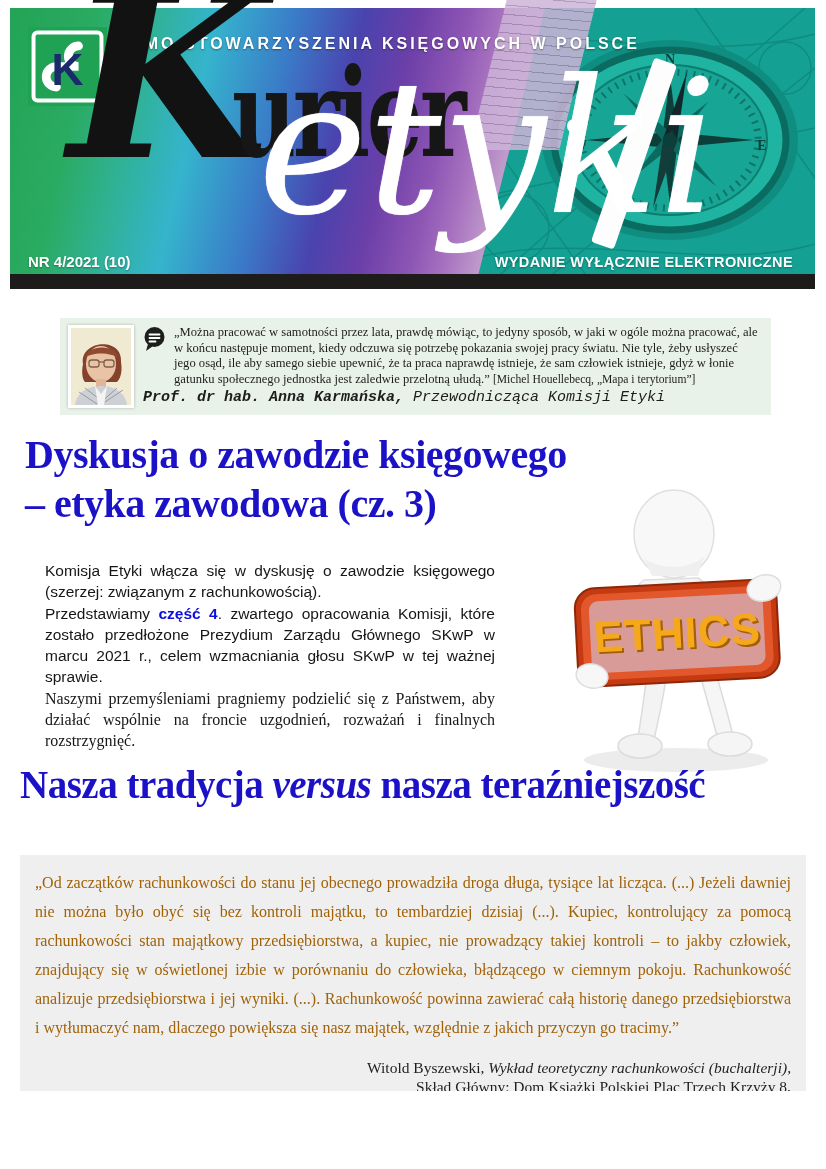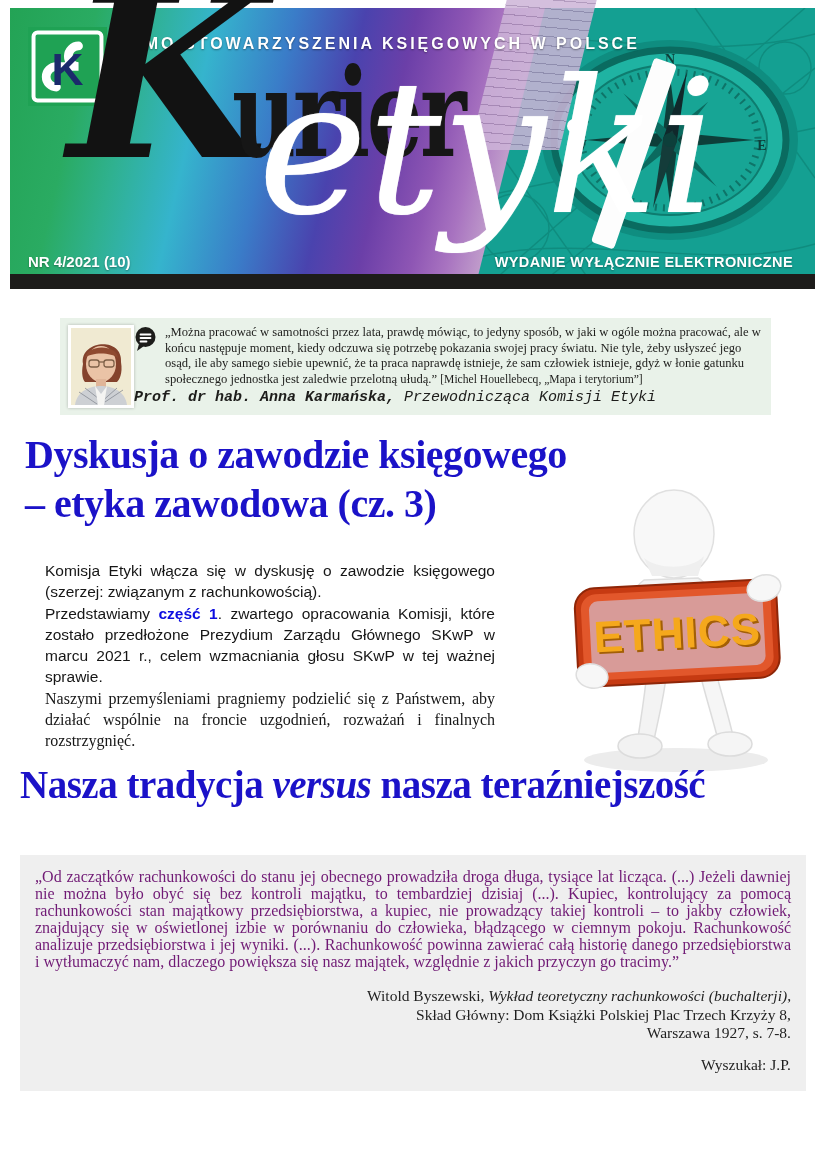--- a/index.html
+++ b/index.html
@@ -46,21 +46,21 @@
     text-shadow:0 0 1px rgba(255,255,255,.6);}
   .issue-no{position:absolute;left:18px;top:245px;color:#fff;font-weight:bold;
     font-size:15px;z-index:6;text-shadow:0 1px 2px rgba(0,0,0,.35);}
   .edition{position:absolute;right:22px;top:246px;color:#fff;font-weight:bold;
     font-size:14.5px;letter-spacing:.4px;z-index:6;text-shadow:0 1px 2px rgba(0,0,0,.35);}
   .header-bar{position:absolute;left:0;bottom:-1px;width:100%;height:15px;
     background:var(--bar-black);z-index:4;}
 
   
   .quote-box{position:absolute;left:60px;top:318px;width:711px;min-height:97px;
-    background:var(--quote-green-bg);padding:7px 10px 6px 8px;display:flex;}
+    background:var(--quote-green-bg);padding:7px 10px 6px 8px;display:flex;gap:9px;}
   .portrait{flex:0 0 66px;height:83px;border:3px solid #fff;box-shadow:0 0 3px rgba(0,0,0,.25);
     background:#f0ead2;overflow:hidden;}
   .qb-right{flex:1;}
   .qb-row{display:flex;gap:7px;}
   .bubble-icon{flex:0 0 24px;padding-top:2px;}
   .quote-text{font-family:"Liberation Serif",serif;font-size:12.6px;line-height:15.6px;
     color:var(--ink);}
   .quote-src{font-size:11.6px;}
   .quote-author{margin-top:2px;font-family:Liberation Mono, monospace;font-size:15px;
     font-style:italic;}
@@ -77,22 +77,22 @@
   .hl-blue{color:var(--bright-blue);font-weight:bold;}
   .ethics-art{position:absolute;left:548px;top:488px;width:262px;height:292px;}
 
   
   .h2{position:absolute;left:20px;top:762px;width:796px;font-family:"Liberation Serif",serif;
     font-weight:bold;font-size:39px;line-height:46px;color:var(--accent-blue);
     letter-spacing:-.5px;}
   .h2 .it{font-style:italic;}
   .gray-box{position:absolute;left:20px;top:855px;width:786px;height:236px;
     background:var(--gray-bg);padding:13px 15px 0 15px;overflow:hidden;}
-  .gray-quote{font-family:"Liberation Serif",serif;font-size:16px;line-height:17px;
-    text-align:justify;color:#701a75;}
+  .gray-quote{font-family:"Liberation Serif",serif;font-size:16px;line-height:29px;
+    text-align:justify;color:#a16207;}
   .citation{margin-top:17px;text-align:right;font-family:"Liberation Serif",serif;
     font-size:15.5px;line-height:18.6px;color:#1e1e1e;}
   .citation .it{font-style:italic;}
   .found-by{margin-top:13px;text-align:right;font-family:"Liberation Serif",serif;
     font-size:15.5px;color:#1e1e1e;}
 </style>
 </head>
 <body>
 
 <div class="page">
@@ -217,21 +217,21 @@
     </div>
   </div>
 
   <div class="h1">
     <div>Dyskusja o zawodzie księgowego</div>
     <div>– etyka zawodowa (cz. 3)</div>
   </div>
 
   <div class="body-col">
     <p>Komisja Etyki włącza się w dyskusję o zawodzie księgowego (szerzej: związanym z rachunkowością).</p>
-    <p><span>Przedstawiamy </span><span class="hl-blue">część 1</span><span>. zwartego opracowania Komisji, które zostało przedłożone Prezydium Zarządu Głównego SKwP w marcu 2021 r., celem wzmacniania głosu SKwP w tej ważnej sprawie.</span></p>
+    <p><span>Przedstawiamy </span><span class="hl-blue">część 4</span><span>. zwartego opracowania Komisji, które zostało przedłożone Prezydium Zarządu Głównego SKwP w marcu 2021 r., celem wzmacniania głosu SKwP w tej ważnej sprawie.</span></p>
     <p class="serif-par">Naszymi przemyśleniami pragniemy podzielić się z Państwem, aby działać wspólnie na froncie uzgodnień, rozważań i finalnych rozstrzygnięć.</p>
   </div>
 
   <div class="ethics-art">
     <svg width="262" height="292" viewBox="0 0 262 292">
       <ellipse cx="128" cy="272" rx="92" ry="12" fill="#ececec"></ellipse>
 
       <path d="M100,175 C96,215 92,235 90,250 C89,262 104,264 106,252 C110,232 116,210 119,182 Z" fill="#f3f3f3" stroke="#dcdcdc" stroke-width="1.5"></path>
       <path d="M150,178 C158,210 166,235 170,252 C173,264 188,260 185,248 C180,226 172,200 166,178 Z" fill="#f6f6f6" stroke="#dcdcdc" stroke-width="1.5"></path>
       <ellipse cx="92" cy="258" rx="22" ry="12" fill="#f2f2f2" stroke="#dcdcdc" stroke-width="1.5"></ellipse>

